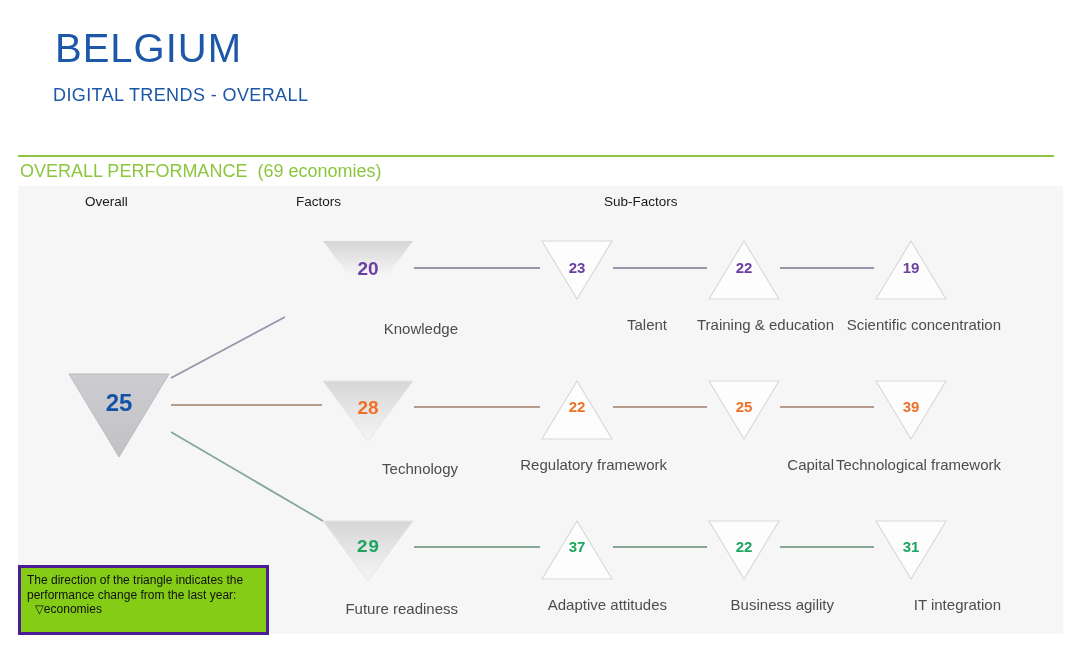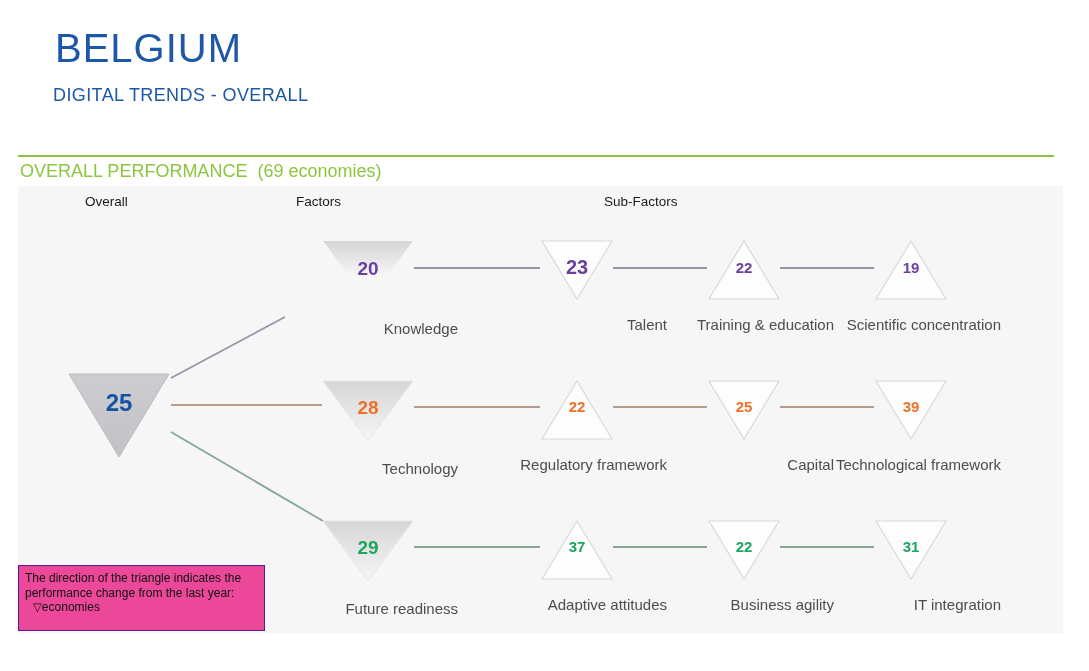--- a/index.html
+++ b/index.html
@@ -23,22 +23,22 @@
   #col-overall{left:85px;}
   #col-factors{left:296px;}
   #col-subfactors{left:604px;}
 
   .node{position:absolute;z-index:2;}
   .node svg{display:block;}
   .num{position:absolute;left:0;right:0;text-align:center;font-weight:bold;z-index:3;}
   .node-label{position:absolute;width:180px;text-align:right;font-size:15px;color:#4d4d4d;z-index:2;}
 
   
-  #legend{position:absolute;left:18px;top:565px;width:233px;height:54px;background:#ec4899;
-          border:1px solid #4c1d95;z-index:4;padding:5px 6px;font-size:12px;color:#111;line-height:14.5px;}
+  #legend{position:absolute;left:18px;top:565px;width:233px;height:54px;background:#84cc16;
+          border:3px solid #4c1d95;z-index:4;padding:5px 6px;font-size:12px;color:#111;line-height:14.5px;}
   .legend-row{padding-left:8px;}
   .legend-row .sym{font-size:11.5px;}
   .legend-row .gap{margin-left:4px;}
 </style>
 </head>
 <body>
 
 <div id="page">
 
   <div id="title" style="color: rgb(29, 87, 168);">BELGIUM</div>
@@ -98,21 +98,21 @@
       <svg width="92" height="62">
         <polygon points="1,1 91,1 46,61" fill="url(#gradFade)" stroke="none"></polygon>
       </svg>
       <span class="num" style="top: 19px; font-size: 19px; color: rgb(107, 63, 160); line-height: 19px;">20</span>
     </div>
     <div class="node-label" style="left: 278px; top: 320px;">Knowledge</div>
     <div class="node" style="left: 541px; top: 240px; width: 72px; height: 60px;">
       <svg width="72" height="60">
         <polygon points="1,1 71,1 36,59" fill="#fdfdfd" stroke="#d9d9d9" stroke-width="1.2"></polygon>
       </svg>
-      <span class="num" style="top: 20px; font-size: 20px; color: rgb(107, 63, 160); line-height: 15px;">23</span>
+      <span class="num" style="top: 20px; font-size: 15px; color: rgb(107, 63, 160); line-height: 15px;">23</span>
     </div>
     <div class="node-label" style="left: 487px; top: 316px;">Talent</div>
     <div class="node" style="left: 708px; top: 240px; width: 72px; height: 60px;">
       <svg width="72" height="60">
         <polygon points="1,59 71,59 36,1" fill="#fdfdfd" stroke="#d9d9d9" stroke-width="1.2"></polygon>
       </svg>
       <span class="num" style="top: 20px; font-size: 15px; color: rgb(107, 63, 160); line-height: 15px;">22</span>
     </div>
     <div class="node-label" style="left: 654px; top: 316px;">Training &amp; education</div>
     <div class="node" style="left: 875px; top: 240px; width: 72px; height: 60px;">
@@ -143,21 +143,21 @@
       <span class="num" style="top: 19px; font-size: 15px; color: rgb(238, 113, 40); line-height: 15px;">25</span>
     </div>
     <div class="node-label" style="left: 654px; top: 456px;">Capital</div>
     <div class="node" style="left: 875px; top: 380px; width: 72px; height: 60px;">
       <svg width="72" height="60">
         <polygon points="1,1 71,1 36,59" fill="#fdfdfd" stroke="#d9d9d9" stroke-width="1.2"></polygon>
       </svg>
       <span class="num" style="top: 19px; font-size: 15px; color: rgb(238, 113, 40); line-height: 15px;">39</span>
     </div>
     <div class="node-label" style="left: 821px; top: 456px;">Technological framework</div>
-    <div class="node" style="left: 322px; top: 520px; width: 92px; height: 62px;">
+    <div class="node" style="left: 322px; top: 520px; width: 92px; height: 62px; font-family: Liberation Mono, monospace;">
       <svg width="92" height="62">
         <polygon points="1,1 91,1 46,61" fill="url(#gradFactor)" stroke="#e6e6e6"></polygon>
       </svg>
       <span class="num" style="top: 18px; font-size: 19px; color: rgb(30, 165, 95); line-height: 19px;">29</span>
     </div>
     <div class="node-label" style="left: 278px; top: 600px;">Future readiness</div>
     <div class="node" style="left: 541px; top: 520px; width: 72px; height: 60px;">
       <svg width="72" height="60">
         <polygon points="1,59 71,59 36,1" fill="#fdfdfd" stroke="#d9d9d9" stroke-width="1.2"></polygon>
       </svg>

